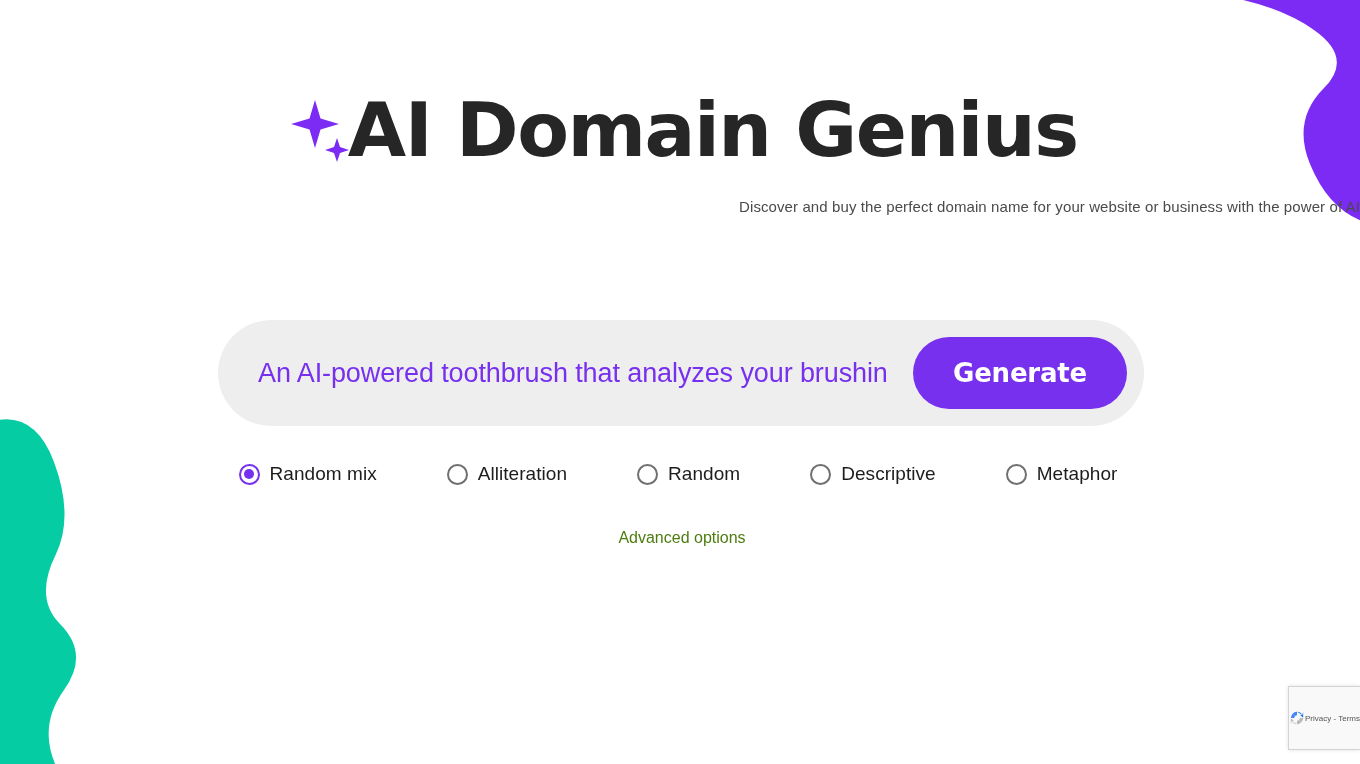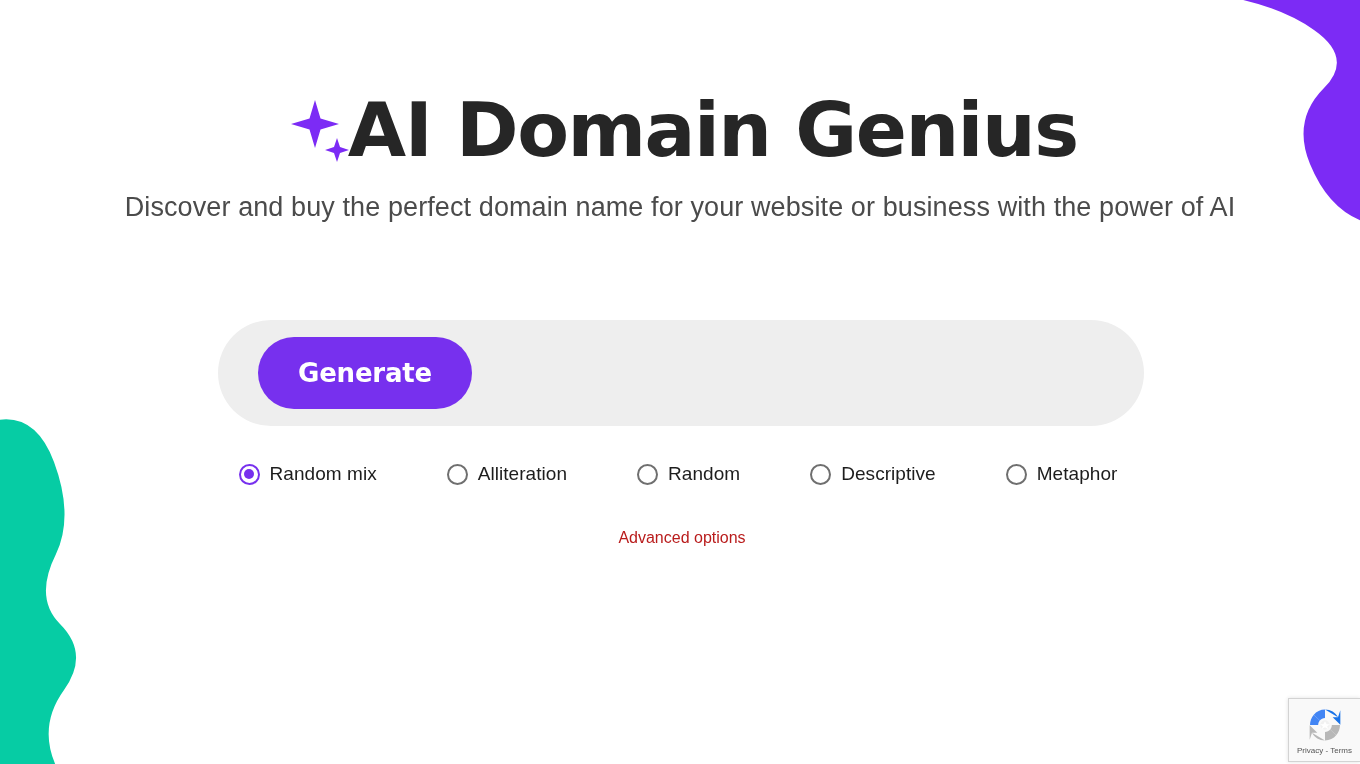--- a/index.html
+++ b/index.html
@@ -44,21 +44,21 @@
     width: 1360px;
     height: 764px;
   }
 
   
   .hero {
     position: absolute;
     left: 0;
     right: 0;
     top: 86px;
-    text-align: center;
+    text-align: right;
   }
   .title-row {
     display: flex;
     align-items: flex-start;
     justify-content: center;
     gap: 6px;
   }
   .sparkle-icon {
     display: block;
     width: 62px;
@@ -74,21 +74,21 @@
     line-height: 88px;
     font-weight: 700;
     letter-spacing: -1.5px;
     color: #262626;
     transform: scaleX(1.02);
     transform-origin: center;
     white-space: nowrap;
   }
   .subtitle {
     margin: 18px 0 0 0;
-    font-size: 27px;
+    font-size: 15px;
     line-height: 30px;
     font-weight: 400;
     color: #4b4b4b;
     letter-spacing: 0.1px;
   }
 
   
   .search-wrap {
     position: absolute;
     left: 218px;
@@ -181,38 +181,38 @@
 
   
   .advanced-options {
     position: absolute;
     left: 4px;
     right: 0;
     top: 527px;
     text-align: center;
     font-size: 16px;
     line-height: 22px;
-    color: #b91c1c;
+    color: #4d7c0f;
     cursor: pointer;
   }
 
   
   .recaptcha-badge {
     position: absolute;
     right: 0px;
-    bottom: 2px;
+    bottom: 14px;
     width: 72px;
     height: 64px;
     background: #f9f9f9;
     border: 1px solid #d3d3d3;
     border-right: none;
     box-shadow: 0 0 4px rgba(0,0,0,0.12);
     z-index: 5;
     display: flex;
-    flex-direction: column;
+    flex-direction: row;
     align-items: center;
     justify-content: center;
     cursor: pointer;
   }
   .recaptcha-logo { width: 40px; height: 40px; display: block; }
   .recaptcha-text {
     font-size: 8px;
     line-height: 10px;
     color: #555555;
     margin-top: 1px;
@@ -237,20 +237,21 @@
       <svg class="sparkle-icon" viewBox="0 0 62 70" aria-hidden="true">
         <path d="M26 2 L31.5 20.5 L50 26 L31.5 31.5 L26 50 L20.5 31.5 L2 26 L20.5 20.5 Z" fill="#7c2bf5"></path>
         <path d="M48 40 L51 49 L60 52 L51 55 L48 64 L45 55 L36 52 L45 49 Z" fill="#7c2bf5"></path>
       </svg>
       <h1 class="page-title">AI Domain Genius</h1>
     </div>
     <p class="subtitle">Discover and buy the perfect domain name for your website or business with the power of AI</p>
   </header>
 
   <div class="search-wrap">
+    <input class="search-input" type="text" value="An AI-powered toothbrush that analyzes your brushin" placeholder="An AI-powered toothbrush that analyzes your brushin" style="">
     <button class="generate-button">Generate</button>
   </div>
 
   <div class="options-row">
 
     <div class="option selected">
       <span class="radio-mark"></span>
       <span class="option-label">Random mix</span>
     </div>
 

